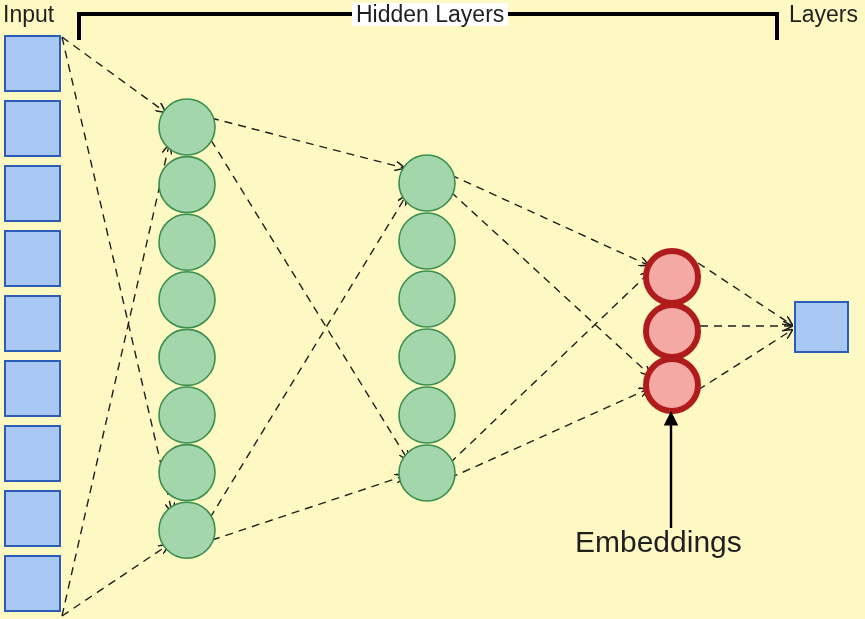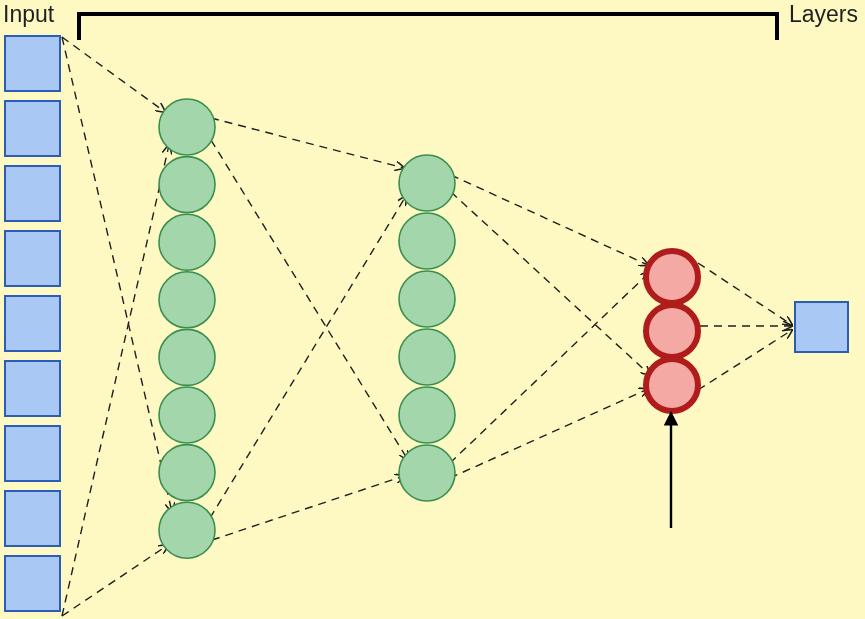--- a/index.html
+++ b/index.html
@@ -120,15 +120,17 @@
     <g id="bracket-group" stroke="#000000" stroke-width="4" fill="none" stroke-linecap="square">
         <path d="M 79 38 L 79 14 L 777 14 L 777 38"></path>
       </g>
 
     <g id="embedding-arrow-group">
         <line x1="671" y1="528" x2="671" y2="414" stroke="#000000" stroke-width="2.4" marker-end="url(#arrow-solid)"></line>
       </g>
   </svg>
 
   <span class="lbl" id="label-input">Input</span>
+  <span class="lbl" id="label-hidden">Hidden Layers</span>
   <span class="lbl" id="label-output">Layers</span>
+  <span class="lbl" id="label-embeddings">Embeddings</span>
 
 </div>
 
 </body></html>

